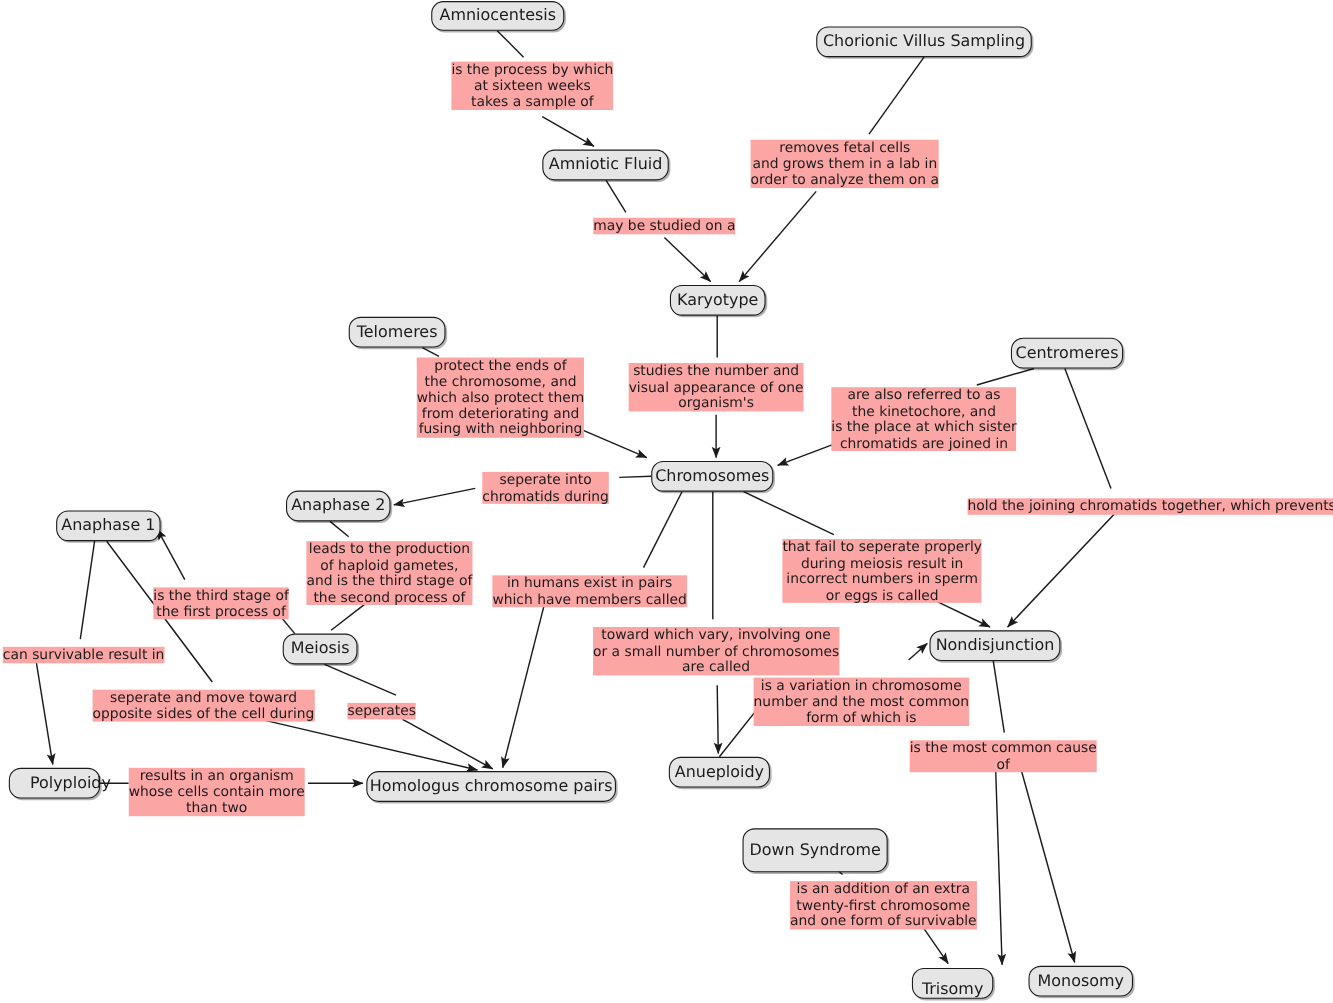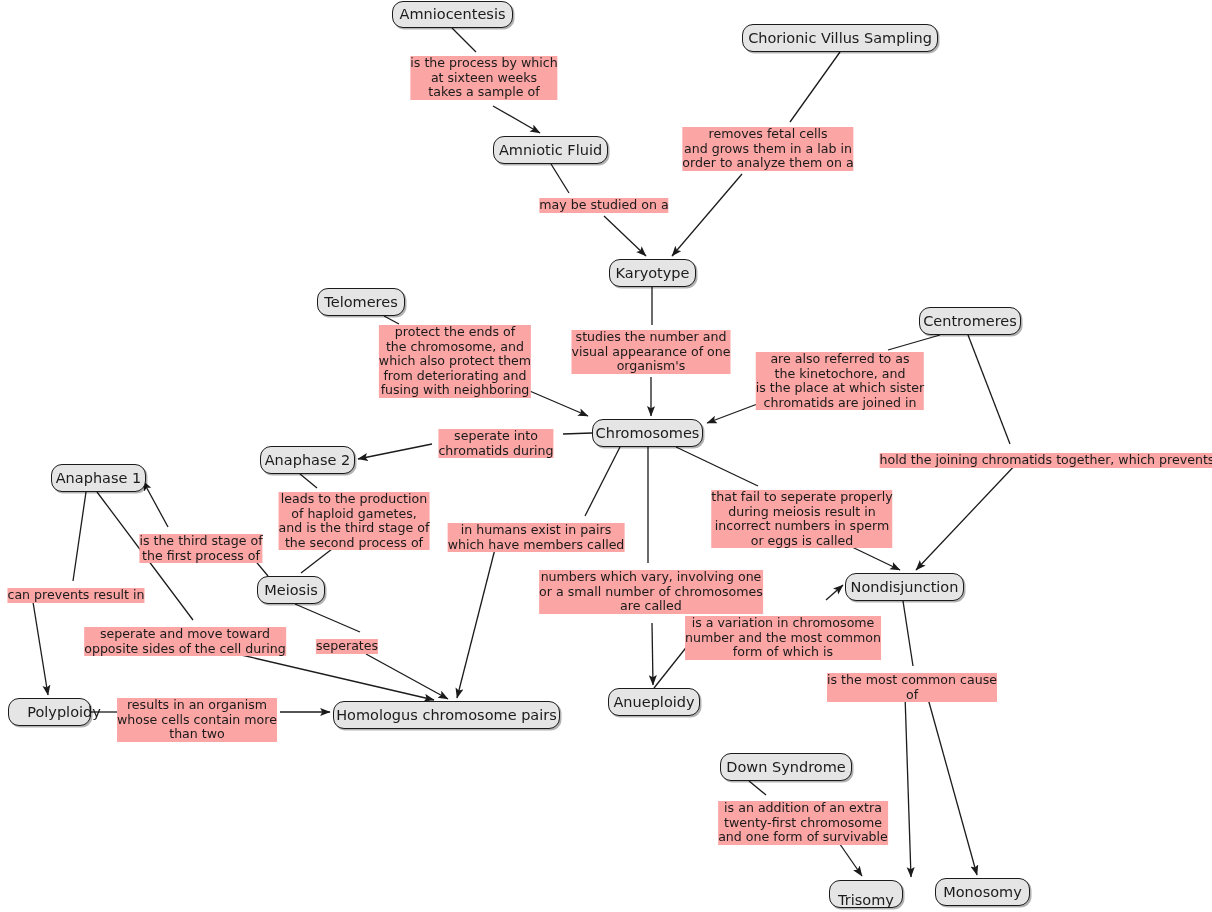--- a/index.html
+++ b/index.html
@@ -145,21 +145,21 @@
       </div>
       <div class="node" style="left: 608px; top: 688px; width: 92px; height: 28px;">
         <span>Anueploidy</span>
       </div>
       <div class="node" style="left: 8px; top: 698px; width: 83px; height: 28px; padding-left: 40px;">
         <span>Polyploidy</span>
       </div>
       <div class="node" style="left: 333px; top: 701px; width: 227px; height: 28px;">
         <span>Homologus chromosome pairs</span>
       </div>
-      <div class="node" style="left: 720px; top: 753px; width: 132px; height: 28px;">
+      <div class="node" style="left: 675px; top: 753px; width: 132px; height: 40px;">
         <span>Down Syndrome</span>
       </div>
       <div class="node" style="left: 829px; top: 880px; width: 74px; height: 28px; align-items: flex-end;">
         <span>Trisomy</span>
       </div>
       <div class="node" style="left: 935px; top: 878px; width: 95px; height: 28px;">
         <span>Monosomy</span>
       </div>
     </div>
   <div id="label-layer">
@@ -190,24 +190,24 @@
 and is the third stage of
 the second process of</div>
       <div class="linklabel" style="left: 201px; top: 534px;">is the third stage of
 the first process of</div>
       <div class="linklabel" style="left: 802px; top: 490px;">that fail to seperate properly
 during meiosis result in
 incorrect numbers in sperm
 or eggs is called</div>
       <div class="linklabel" style="left: 536px; top: 523px;">in humans exist in pairs
 which have members called</div>
-      <div class="linklabel" style="left: 651px; top: 570px;">numbers which vary, involving one
+      <div class="linklabel" style="left: 651px; top: 570px;">toward which vary, involving one
 or a small number of chromosomes
 are called</div>
-      <div class="linklabel" style="left: 76px; top: 588px;">can prevents result in</div>
+      <div class="linklabel" style="left: 76px; top: 588px;">can survivable result in</div>
       <div class="linklabel" style="left: 185px; top: 627px;">seperate and move toward
 opposite sides of the cell during</div>
       <div class="linklabel" style="left: 347px; top: 639px;">seperates</div>
       <div class="linklabel" style="left: 783px; top: 616px;">is a variation in chromosome
 number and the most common
 form of which is</div>
       <div class="linklabel" style="left: 912px; top: 673px;">is the most common cause
 of</div>
       <div class="linklabel" style="left: 197px; top: 698px;">results in an organism
 whose cells contain more

